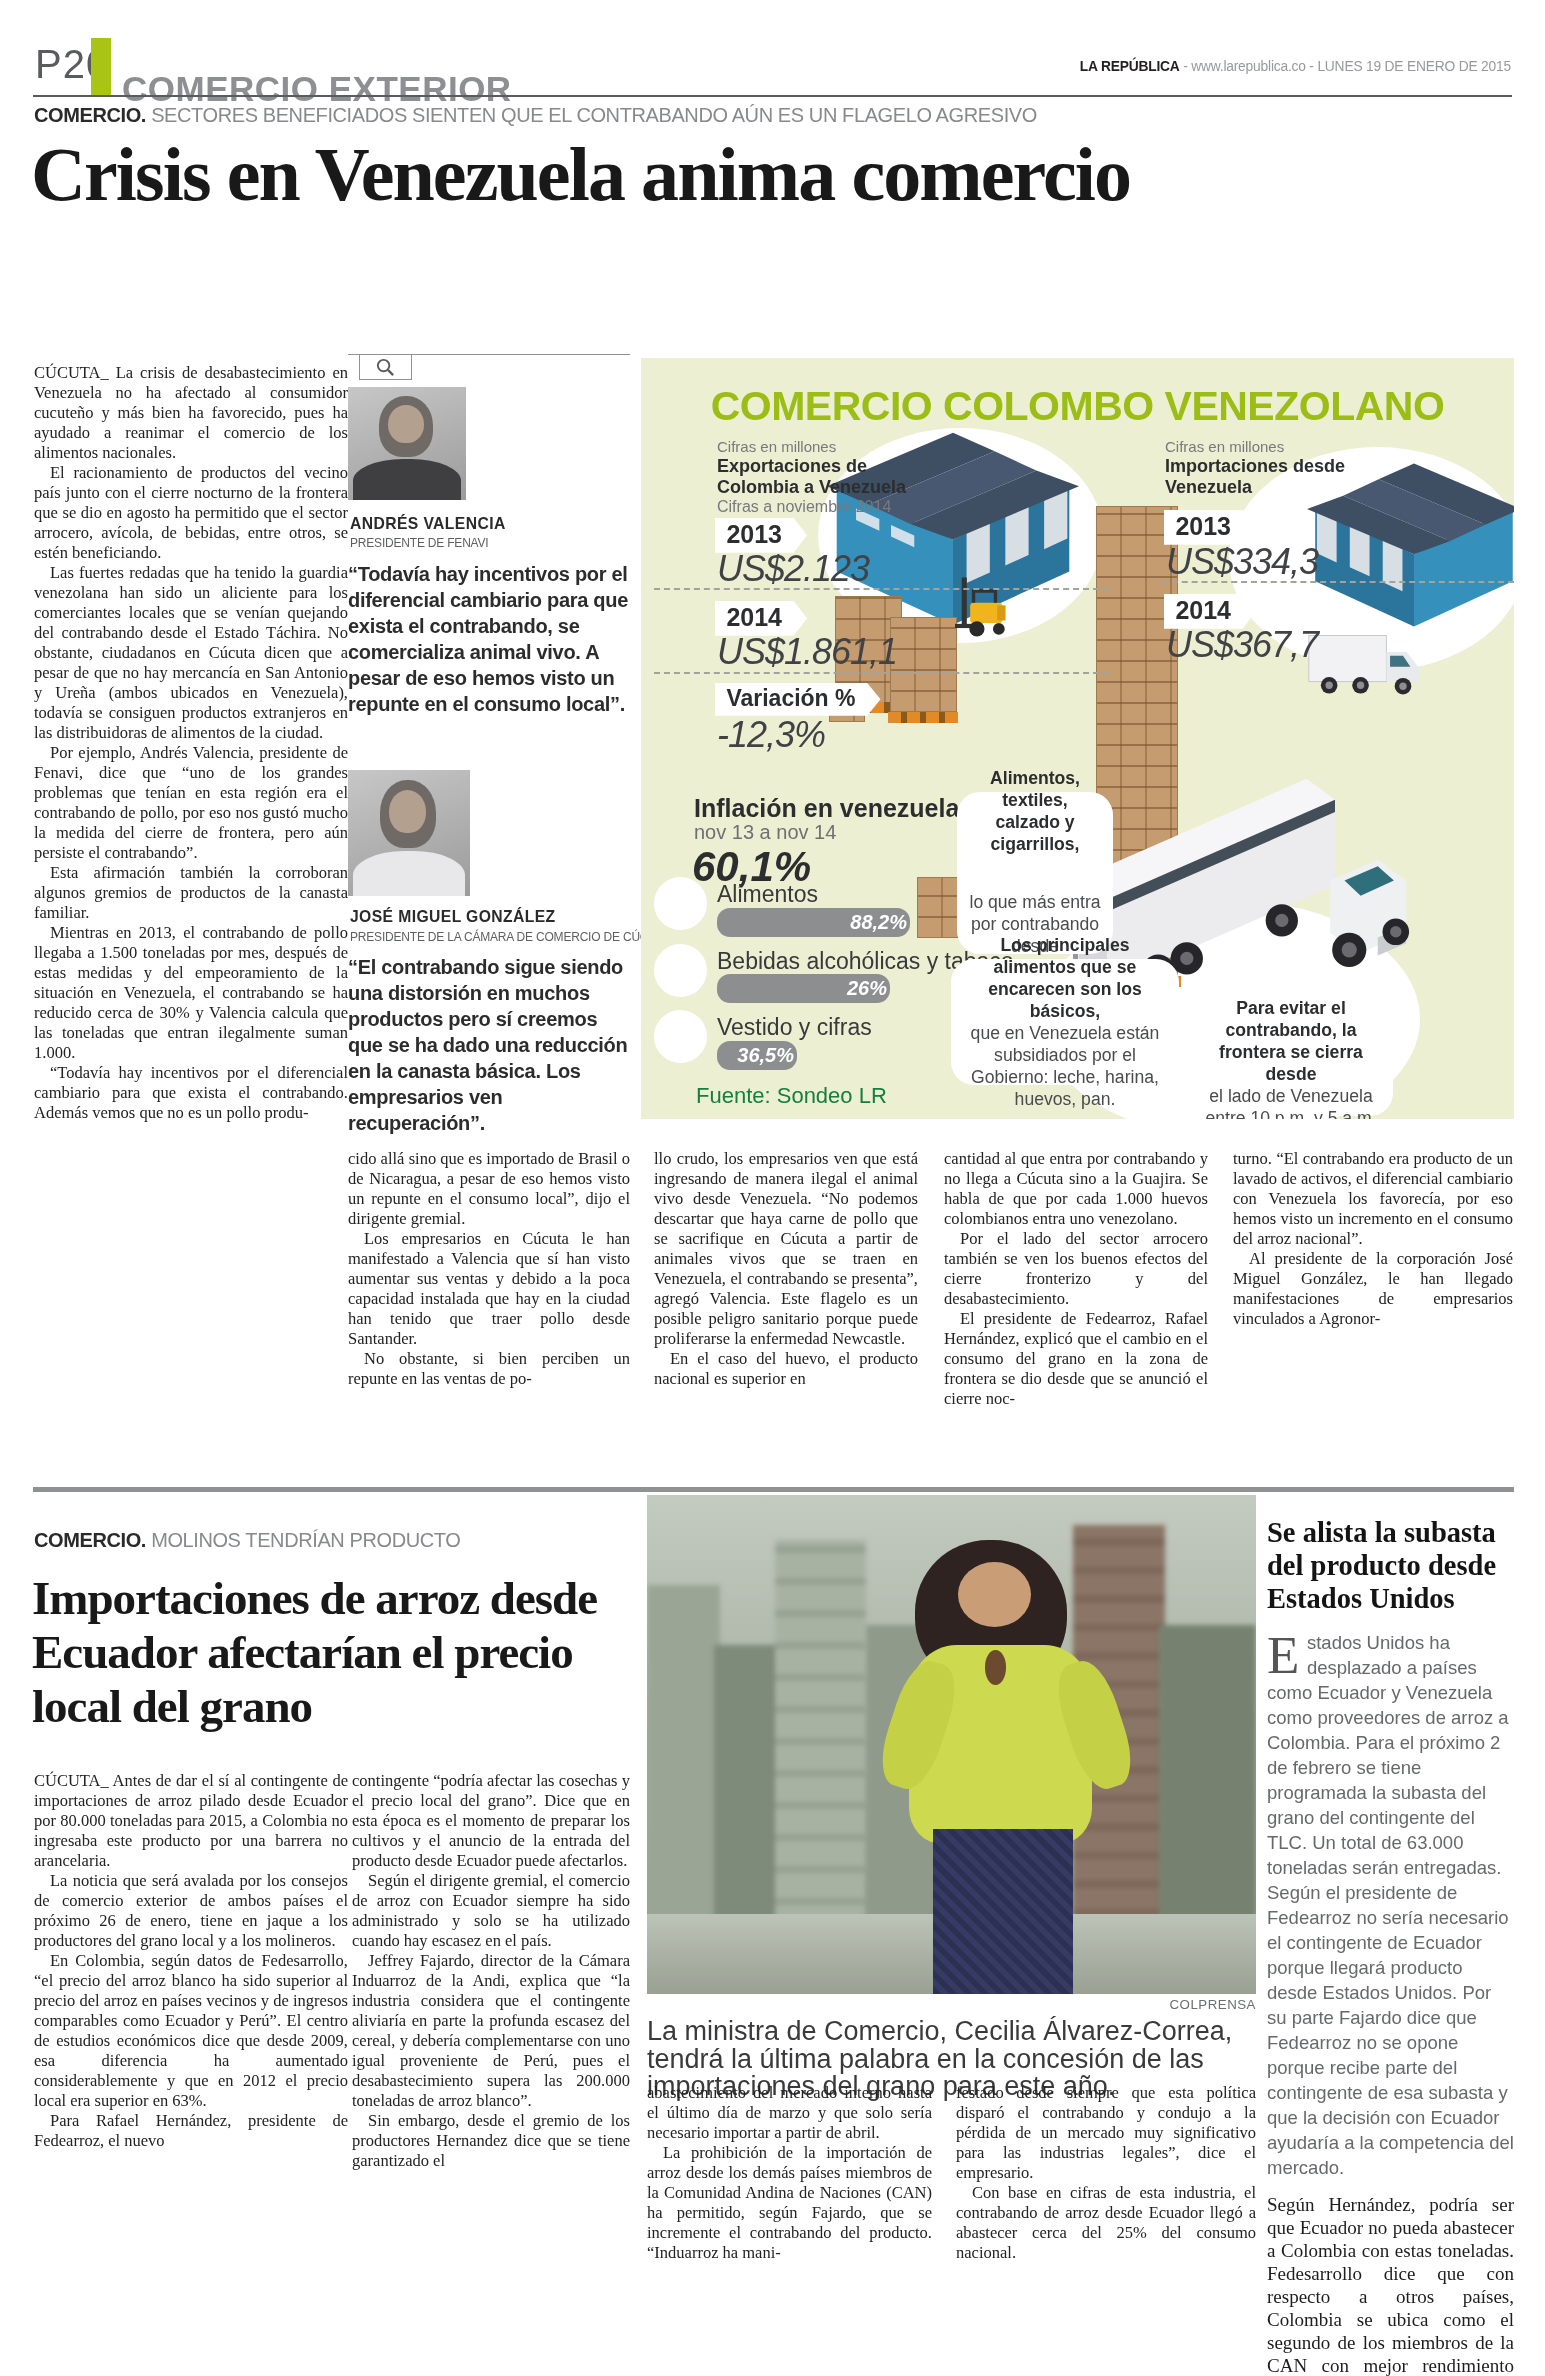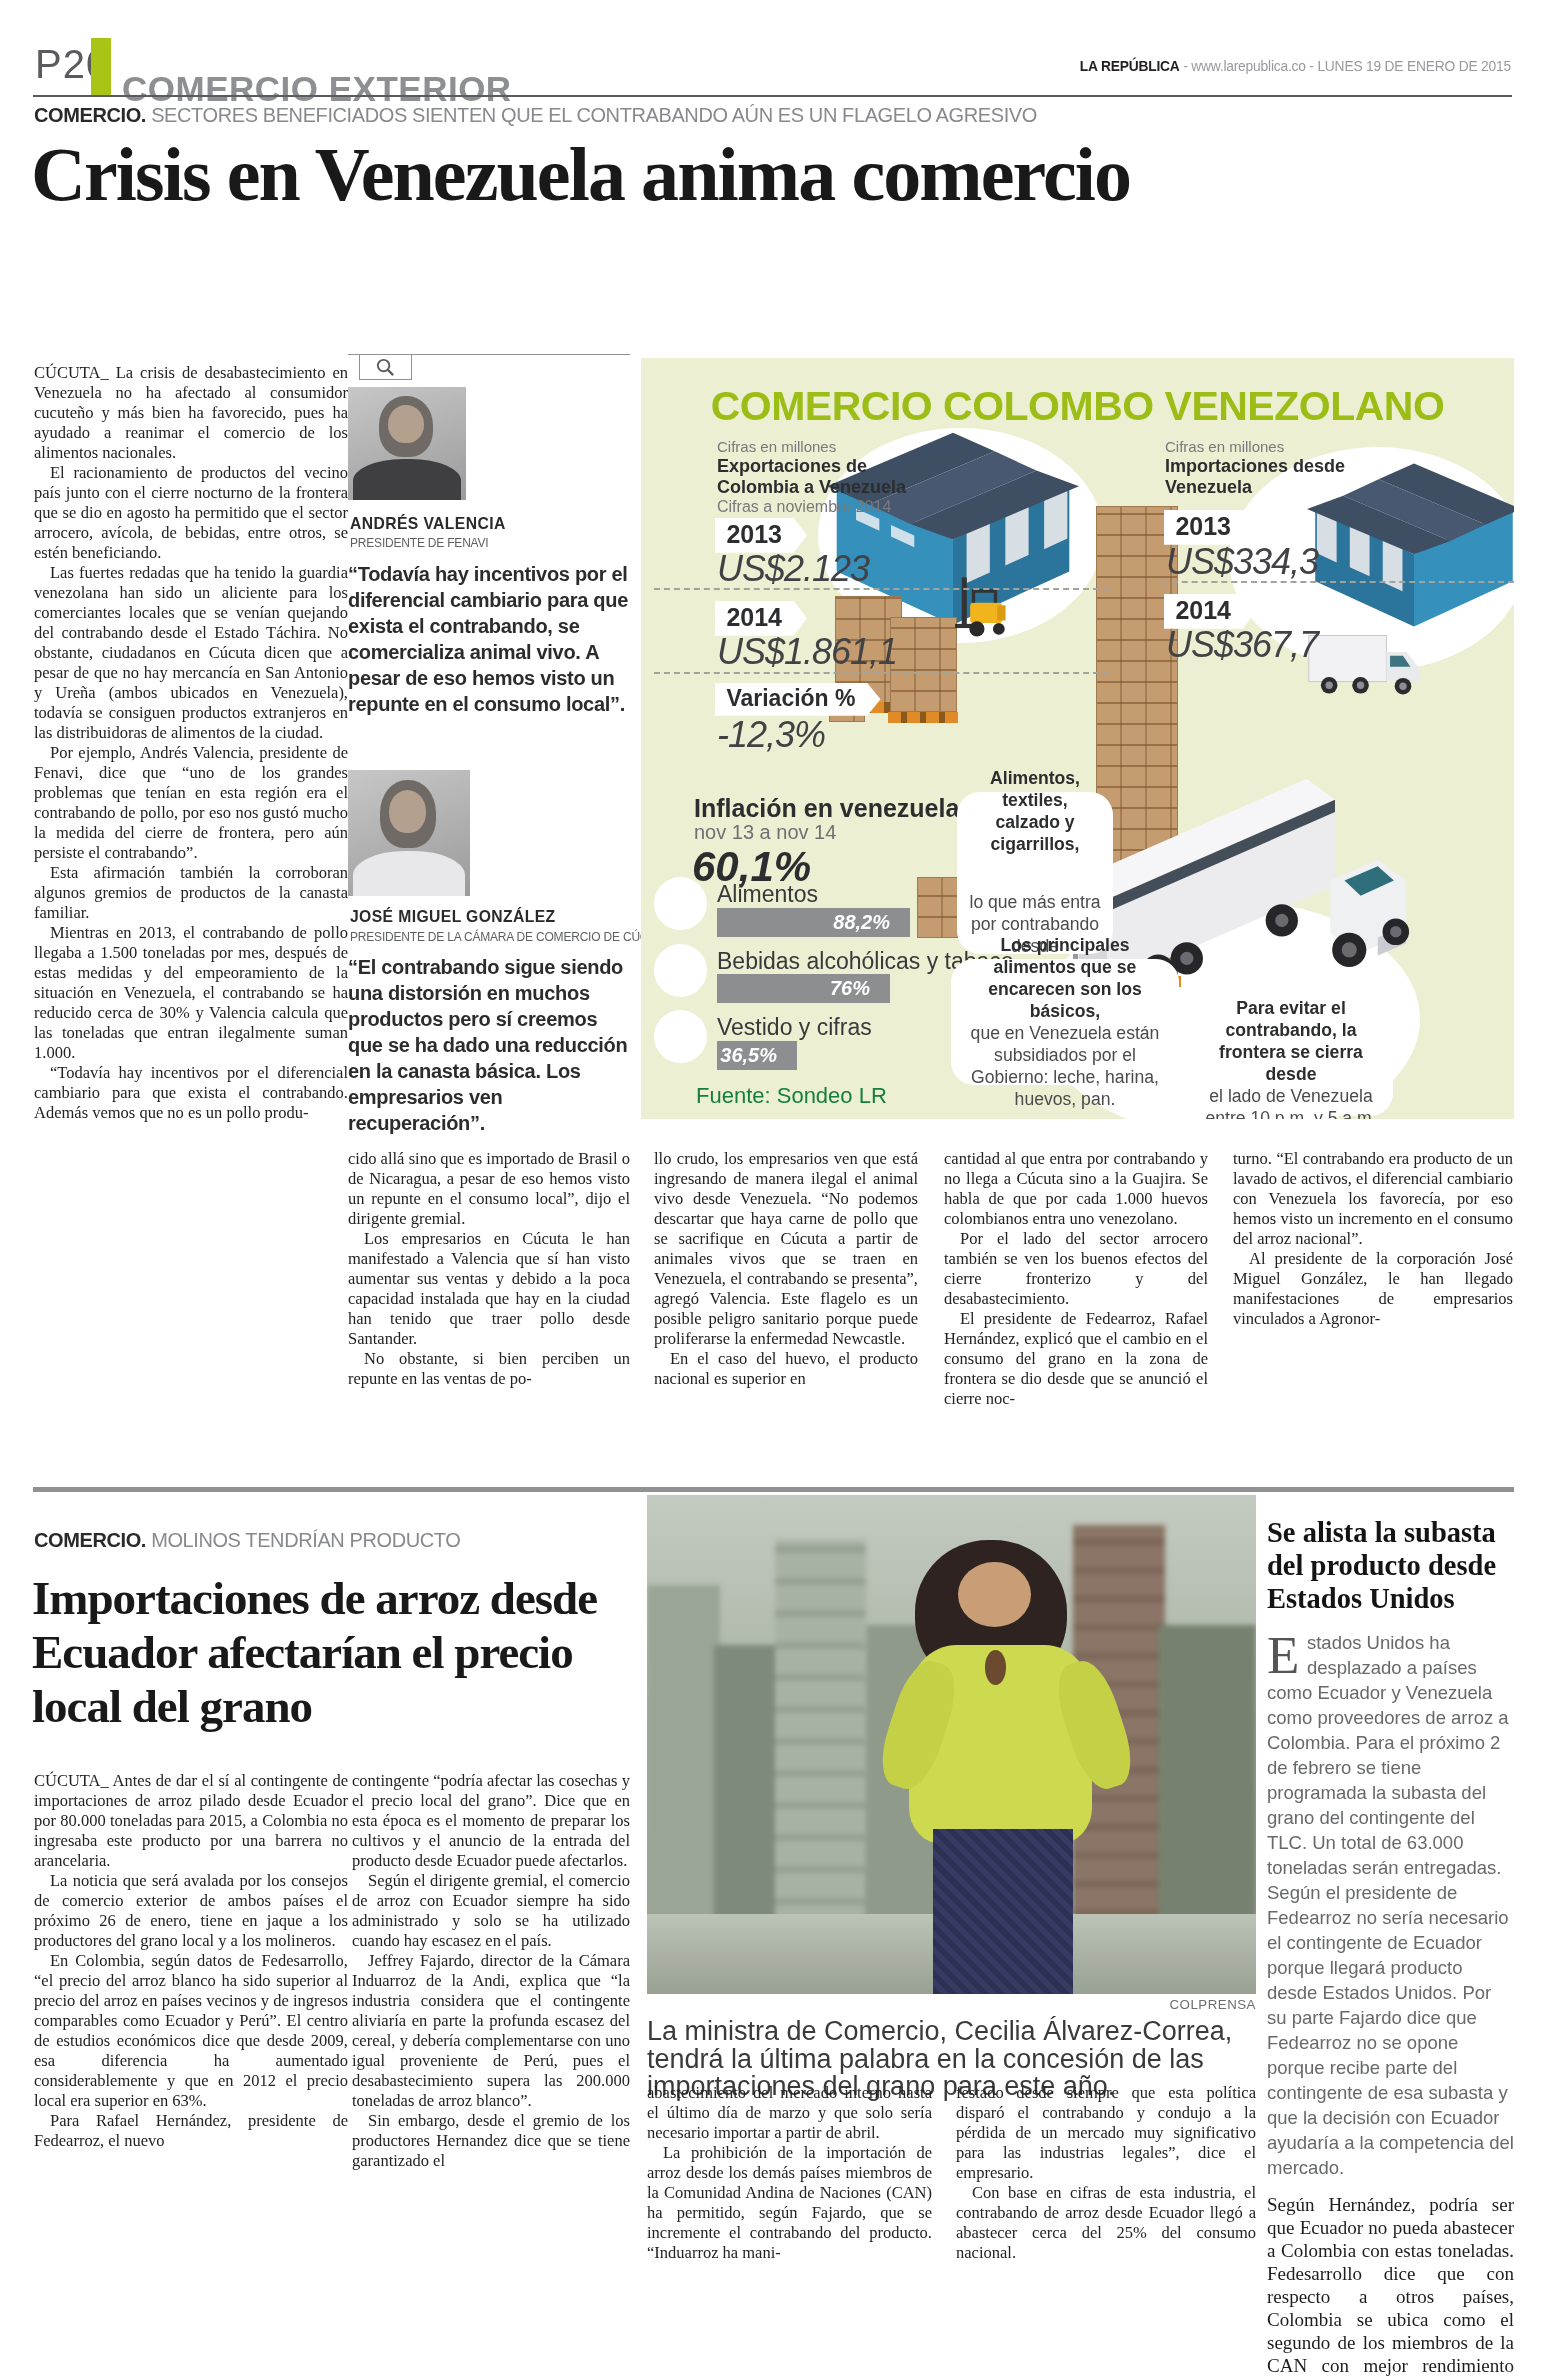--- a/index.html
+++ b/index.html
@@ -42,22 +42,22 @@
   .chip{display:inline-block;background:#fff;font-family:"Liberation Sans",sans-serif;font-weight:700;font-size:25px;color:#2c2d2f;
         padding:1.9px 25px 3.8px 11.4px;clip-path:polygon(0 0,calc(100% - 13.3px) 0,100% 50%,calc(100% - 13.3px) 100%,0 100%);}
   .igval{font-family:"Liberation Sans",sans-serif;font-style:italic;font-size:36px;color:#414245;letter-spacing:-1px;}
   .dash{border-top:2.9px dashed #a2a49b;}
   .infl-title{font-family:"Liberation Sans",sans-serif;font-weight:700;font-size:25px;color:#2c2d2f;}
   .infl-sub{font-family:"Liberation Sans",sans-serif;font-size:20px;color:#6e7073;}
   .infl-big{font-family:"Liberation Sans",sans-serif;font-weight:700;font-style:italic;font-size:42px;color:#2c2d2f;}
   .infl-circle{width:53px;height:53px;border-radius:50%;background:#fff;}
   .infl-label{font-family:"Liberation Sans",sans-serif;font-size:23px;color:#38393b;}
   .infl-bar{height:28.5px;background:#8d8e90;display:flex;align-items:center;justify-content:flex-end;
-            padding-right:20px;box-sizing:border-box;font-family:"Liberation Sans",sans-serif;
-            font-style:italic;font-weight:700;font-size:20px;color:#fff;}
+            padding-right:3px;box-sizing:border-box;font-family:"Liberation Sans",sans-serif;
+            font-style:italic;font-weight:700;font-size:20px;color:#fff;border-radius:13px;}
   .ig-src{font-family:"Liberation Sans",sans-serif;font-size:22px;color:#15803d;}
   .bubble{background:#fff;border-radius:23px;font-family:"Liberation Sans",sans-serif;font-size:17.6px;line-height:22px;
           color:#4a4b4d;text-align:center;display:flex;flex-direction:column;justify-content:center;box-sizing:border-box;padding:9.5px 11.4px;}
   .bubble b{color:#2c2d2f;}
   .circle{background:#fff;border-radius:50%;}
   .conn{background:#97999b;}
   .dot{background:#97999b;border-radius:50%;}
   .palletgrid{background-color:#c59c6f;border:1px solid #a07a4f;box-sizing:border-box;
      background-image:repeating-linear-gradient(0deg,transparent 0 19px,rgba(116,78,38,.55) 19px 21px),
                       repeating-linear-gradient(90deg,transparent 0 23px,rgba(116,78,38,.4) 23px 25px);}
@@ -271,21 +271,21 @@
 
     <div class="abs infl-circle" style="left:13.3px;top:519px;"></div>
     <div class="abs infl-label" style="left:76px;top:523px;">Alimentos</div>
     <div class="abs infl-bar" style="left: 76px; top: 550px; width: 193px;">
         <span>88,2%</span>
       </div>
 
     <div class="abs infl-circle" style="left:13.3px;top:586px;"></div>
     <div class="abs infl-label" style="left:76px;top:590px;">Bebidas alcohólicas y tabaco</div>
     <div class="abs infl-bar" style="left: 76px; top: 616px; width: 173px;">
-        <span>76%</span>
+        <span>26%</span>
       </div>
 
     <div class="abs infl-circle" style="left:13.3px;top:652px;"></div>
     <div class="abs infl-label" style="left:76px;top:656px;">Vestido y cifras</div>
     <div class="abs infl-bar" style="left: 76px; top: 683px; width: 80px;">
         <span>36,5%</span>
       </div>
 
     <div class="abs ig-src" style="left:55px;top:725px;">Fuente: Sondeo LR</div>
 

